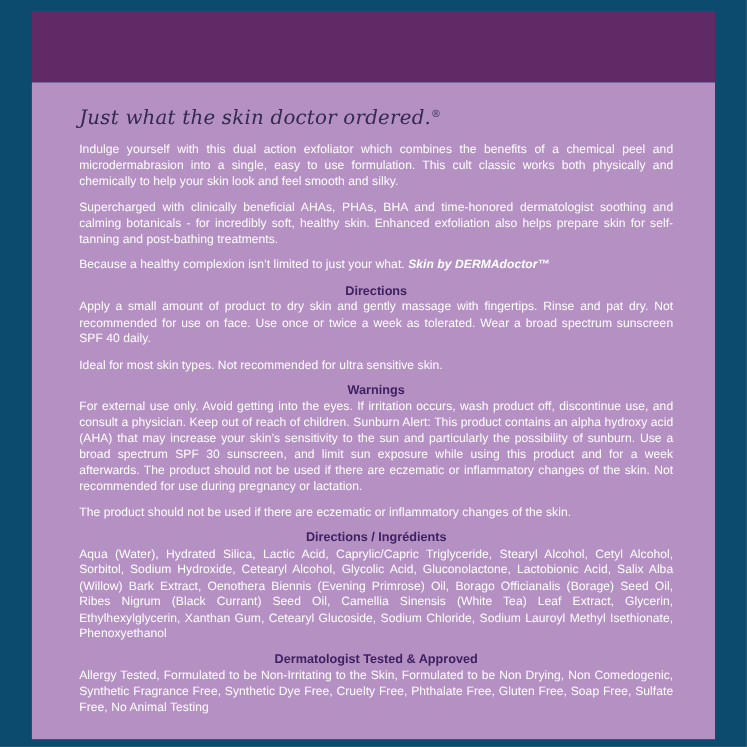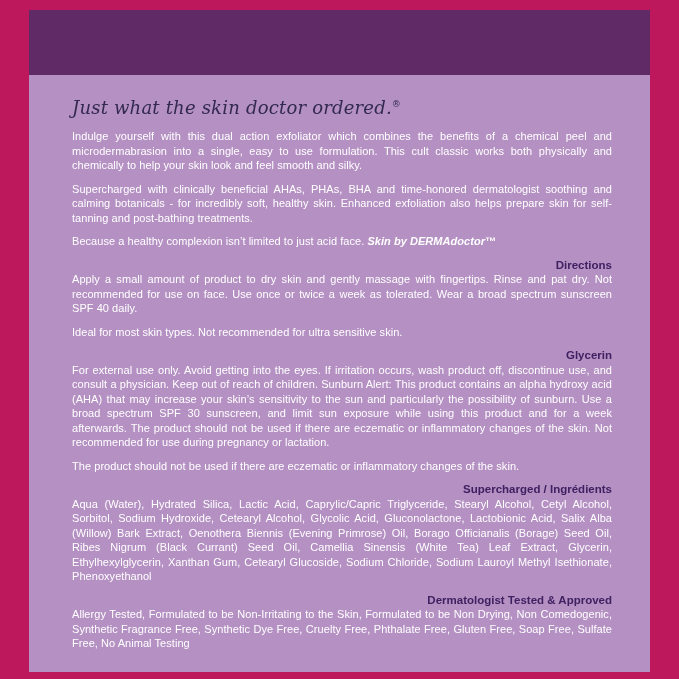--- a/index.html
+++ b/index.html
@@ -4,21 +4,21 @@
 <style>
   html, body {
     margin: 0;
     padding: 0;
     background: #ffffff;
   }
   .canvas {
     position: relative;
     width: 679px;
     height: 679px;
-    background: #be185d;
+    background: #0c4a6e;
     overflow: hidden;
     font-family: "Liberation Sans", sans-serif;
   }
   .header-band {
     position: absolute;
     left: 29px;
     top: 10px;
     width: 621px;
     height: 65px;
     background: #5f2a66;
@@ -56,21 +56,21 @@
     color: #ffffff;
     text-align: justify;
     letter-spacing: 0.05px;
   }
   .label-panel h2 {
     margin: 5px 0 0 0;
     font-size: 11.5px;
     line-height: 14.5px;
     font-weight: bold;
     color: #3f2061;
-    text-align: right;
+    text-align: center;
   }
   .brand-name {
     font-weight: bold;
     font-style: italic;
   }
   .alert-label {
     font-weight: normal;
   }
 </style>
 </head>
@@ -81,31 +81,31 @@
   <div class="header-band"></div>
 
   <div class="label-panel">
 
     <h1 class="tagline"><span>Just what the skin doctor ordered.</span><sup>®</sup></h1>
 
     <p>Indulge yourself with this dual action exfoliator which combines the benefits of a chemical peel and microdermabrasion into a single, easy to use formulation.  This cult classic works both physically and chemically to help your skin look and feel smooth and silky.</p>
 
     <p>Supercharged with clinically beneficial AHAs, PHAs, BHA and  time-honored dermatologist soothing and calming botanicals - for incredibly soft, healthy skin. Enhanced exfoliation also helps prepare skin for self-tanning and post-bathing treatments.</p>
 
-    <p><span>Because a healthy complexion isn’t limited to just acid face. </span><span class="brand-name">Skin by DERMAdoctor™</span></p>
+    <p><span>Because a healthy complexion isn’t limited to just your what. </span><span class="brand-name">Skin by DERMAdoctor™</span></p>
 
     <h2>Directions</h2>
     <p>Apply a small amount of product to dry skin and gently massage with fingertips.  Rinse and pat dry. Not recommended for use on face.  Use once or twice a week as tolerated. Wear a broad spectrum sunscreen SPF 40 daily.</p>
     <p>Ideal for most skin types.  Not recommended for ultra sensitive skin.</p>
 
-    <h2>Glycerin</h2>
+    <h2>Warnings</h2>
     <p><span>For external use only. Avoid getting into the eyes. If irritation occurs, wash product off, discontinue use, and consult a physician. Keep out of reach of children.  </span><span class="alert-label">Sunburn Alert:</span><span> This product contains an alpha hydroxy acid (AHA) that may increase your skin’s sensitivity to the sun and particularly the possibility of sunburn.  Use a broad spectrum SPF 30 sunscreen, and limit sun exposure while using this product and for a week afterwards. The product should not be used if there are eczematic or inflammatory changes of the skin. Not recommended for use during pregnancy or lactation.</span></p>
     <p>The product should not be used if there are eczematic or inflammatory changes of the skin.</p>
 
-    <h2>Supercharged / Ingrédients</h2>
+    <h2>Directions / Ingrédients</h2>
     <p>Aqua (Water), Hydrated Silica, Lactic Acid, Caprylic/Capric Triglyceride, Stearyl Alcohol, Cetyl Alcohol, Sorbitol, Sodium Hydroxide, Cetearyl Alcohol, Glycolic Acid, Gluconolactone, Lactobionic Acid, Salix Alba (Willow) Bark Extract, Oenothera Biennis (Evening Primrose) Oil, Borago Officianalis (Borage) Seed Oil, Ribes Nigrum (Black Currant) Seed Oil, Camellia Sinensis (White Tea) Leaf Extract, Glycerin, Ethylhexylglycerin, Xanthan Gum, Cetearyl Glucoside, Sodium Chloride, Sodium Lauroyl Methyl Isethionate, Phenoxyethanol</p>
 
     <h2>Dermatologist Tested &amp; Approved</h2>
     <p>Allergy Tested, Formulated to be Non-Irritating to the Skin, Formulated to be Non Drying, Non Comedogenic, Synthetic Fragrance Free, Synthetic Dye Free, Cruelty Free, Phthalate Free, Gluten Free, Soap Free, Sulfate Free, No Animal Testing</p>
 
   </div>
 
 </div>
 
 </body></html>

